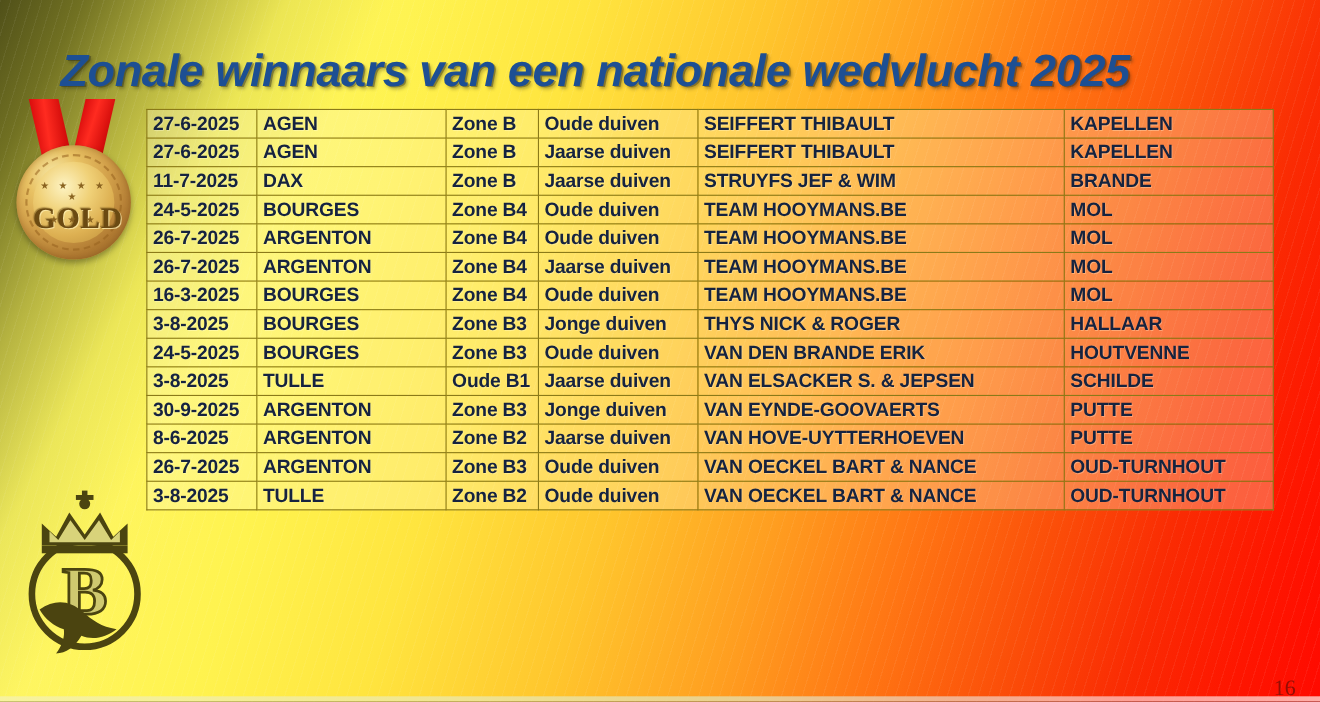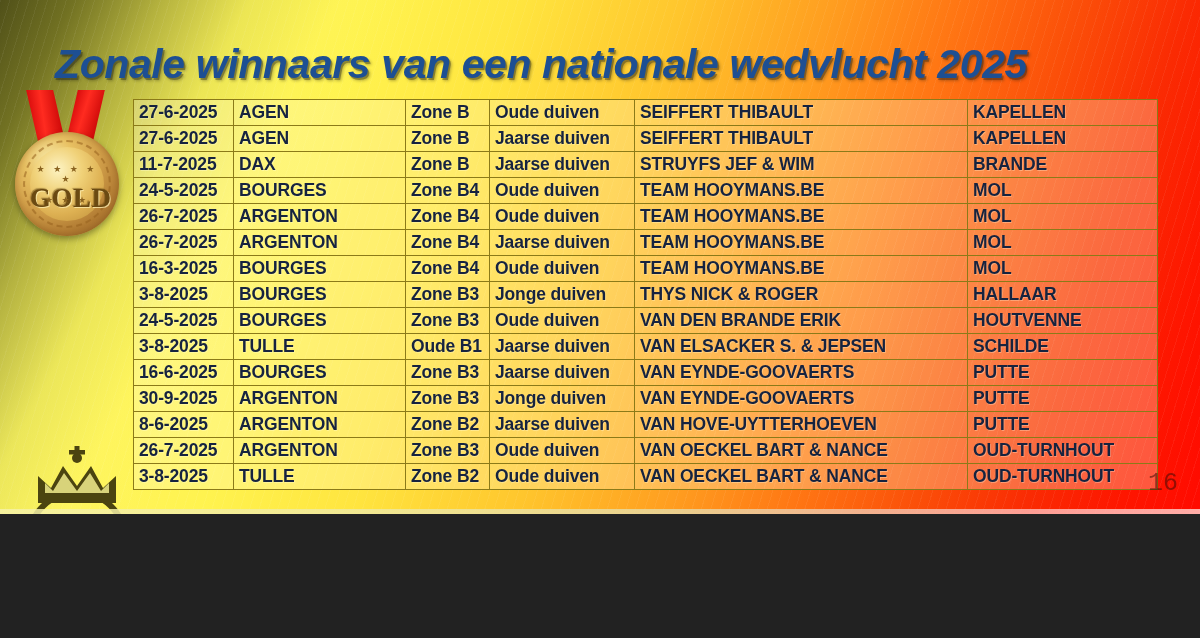--- a/index.html
+++ b/index.html
@@ -4,21 +4,21 @@
 <title>Zonale winnaars</title>
 <style>
   html, body {
     margin: 0;
     padding: 0;
     background: #222;
   }
   .slide {
     position: relative;
     width: 1200px;
-    height: 514px;
+    height: 638px;
     overflow: hidden;
     font-family: "Liberation Sans", sans-serif;
     background:
       linear-gradient(118deg,
         rgba(80,80,25,1.00) 0%,
         rgba(106,106,30,0.95) 5%,
         rgba(150,150,45,0.70) 11%,
         rgba(205,205,70,0.38) 17%,
         rgba(246,243,105,0.10) 23%,
         rgba(255,255,120,0.00) 29%),
@@ -170,23 +170,23 @@
   .c-date { width: 100px; }
   .c-city { width: 172px; }
   .c-zone { width: 84px; }
   .c-type { width: 145px; }
   .c-name { width: 333px; }
   .c-club { width: 190px; }
 
   .pageno {
     position: absolute;
     right: 22px;
-    bottom: 16px;
-    font-size: 25px;
-    font-family: Liberation Mono, monospace;
+    bottom: 0;
+    font-size: 20px;
+    font-family: Liberation Serif, serif;
     color: rgba(60,12,6,0.55);
   }
 </style>
 </head>
 <body>
 
 <div class="slide">
 
   <h1 class="title">Zonale winnaars van een nationale wedvlucht 2025</h1>
 
@@ -314,28 +314,20 @@
         </tr>
         <tr>
           <td>3-8-2025</td>
           <td>TULLE</td>
           <td>Oude B1</td>
           <td>Jaarse duiven</td>
           <td>VAN ELSACKER S. &amp; JEPSEN</td>
           <td>SCHILDE</td>
         </tr>
         <tr>
-          <td>16-6-2025</td>
-          <td>BOURGES</td>
-          <td>Zone B3</td>
-          <td>Jaarse duiven</td>
-          <td>VAN EYNDE-GOOVAERTS</td>
-          <td>PUTTE</td>
-        </tr>
-        <tr>
           <td>30-9-2025</td>
           <td>ARGENTON</td>
           <td>Zone B3</td>
           <td>Jonge duiven</td>
           <td>VAN EYNDE-GOOVAERTS</td>
           <td>PUTTE</td>
         </tr>
         <tr>
           <td>8-6-2025</td>
           <td>ARGENTON</td>

